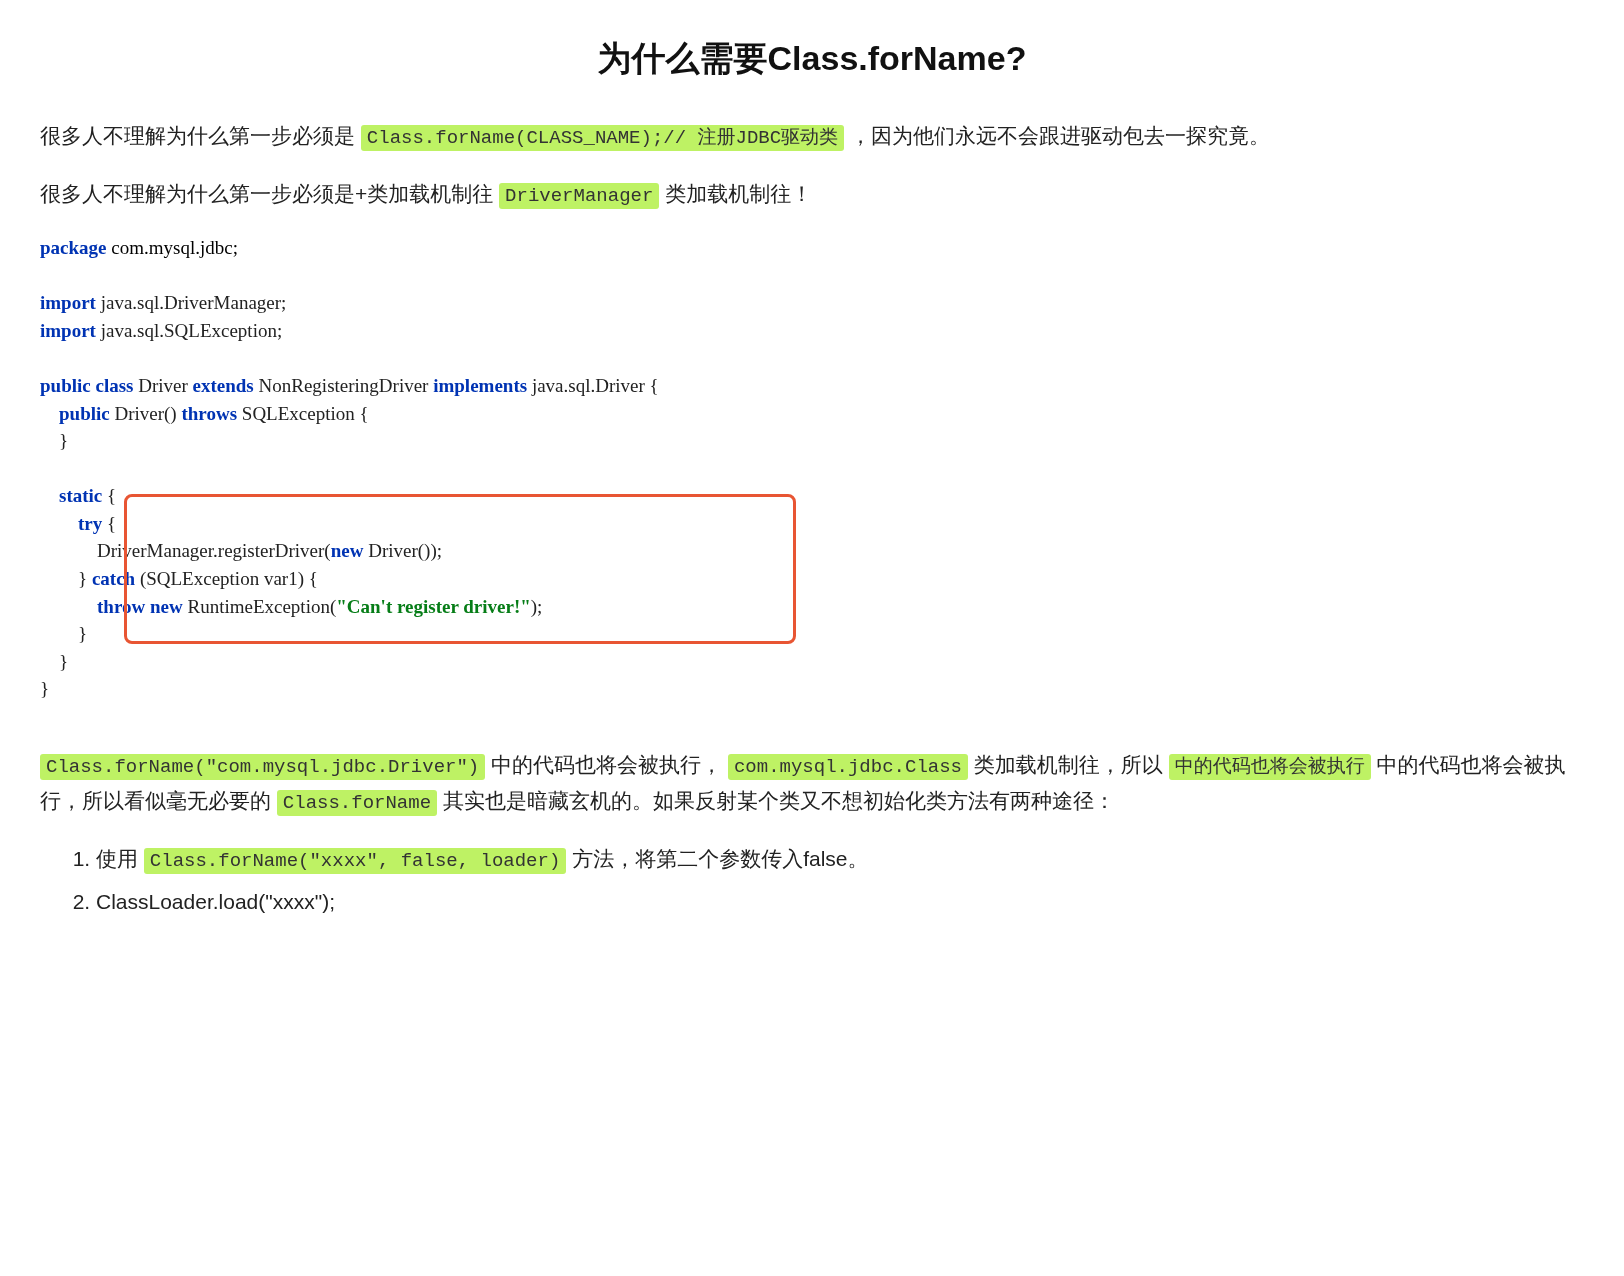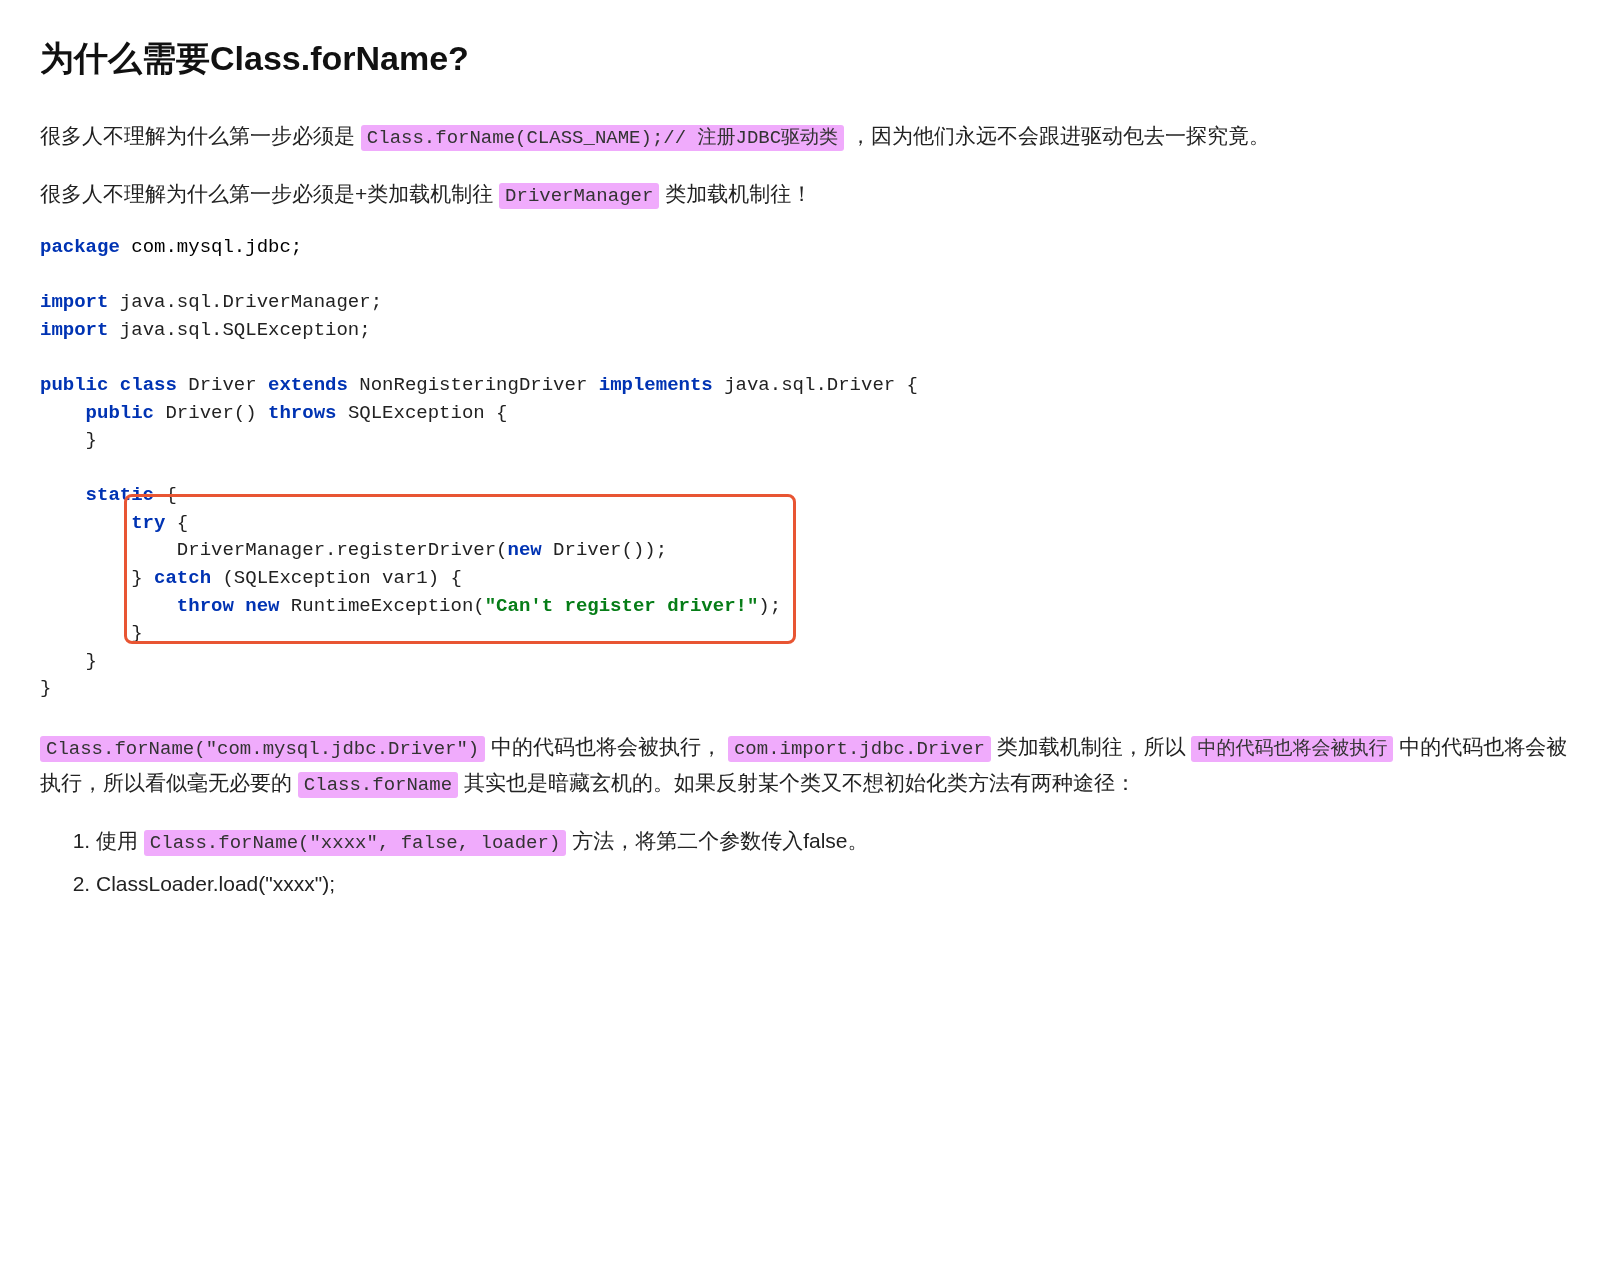--- a/index.html
+++ b/index.html
@@ -13,38 +13,39 @@
     padding: 30px 40px;
     font-size: 21px;
     line-height: 1.7;
     color: #222;
   }
   h2 {
     font-size: 34px;
     font-weight: 700;
     margin-bottom: 30px;
     color: #111;
+    text-align: center;
   }
   p {
     margin-bottom: 22px;
     color: #222;
   }
   code.inline {
     font-family: "SFMono-Regular", Consolas, "Liberation Mono", Menlo, monospace;
-    background: #f0abfc;
+    background: #bef264;
     padding: 2px 6px;
     border-radius: 3px;
     font-size: 19px;
     color: #333;
   }
   pre.codeblock {
-    font-family: Liberation Mono, monospace;
+    font-family: Liberation Serif, serif;
     font-size: 19px;
     line-height: 1.45;
-    margin-bottom: 26px;
+    margin-bottom: 44px;
     position: relative;
     white-space: pre;
   }
   .highlight-box {
     position: absolute;
     border: 3px solid #e85533;
     border-radius: 8px;
   }
   .kw { color: #0033b3; font-weight: 700; }
   .pkg { color: #000; }
@@ -87,21 +88,21 @@
         <span class="kw">try</span><span> {</span>
 <span>            DriverManager.registerDriver(</span><span class="kw">new</span><span> Driver());</span>
 <span>        } </span><span class="kw">catch</span><span> (SQLException var1) {</span>
             <span class="kw">throw</span> <span class="kw">new</span><span> RuntimeException(</span><span class="str">"Can't register driver!"</span><span>);</span>
 <span>        }</span>
 <span>    }</span>
 <span>}</span>
 <div class="highlight-box" style="left:84px; top:260px; width:672px; height:150px;"></div></pre>
 
 <p>
-  <code class="inline">Class.forName("com.mysql.jdbc.Driver")</code><span> 中的代码也将会被执行， </span><code class="inline">com.import.jdbc.Driver</code><span> 类加载机制往，所以 </span><code class="inline">中的代码也将会被执行</code><span> 中的代码也将会被执行，所以看似毫无必要的 </span><code class="inline">Class.forName</code><span> 其实也是暗藏玄机的。如果反射某个类又不想初始化类方法有两种途径：</span>
+  <code class="inline">Class.forName("com.mysql.jdbc.Driver")</code><span> 中的代码也将会被执行， </span><code class="inline">com.mysql.jdbc.Class</code><span> 类加载机制往，所以 </span><code class="inline">中的代码也将会被执行</code><span> 中的代码也将会被执行，所以看似毫无必要的 </span><code class="inline">Class.forName</code><span> 其实也是暗藏玄机的。如果反射某个类又不想初始化类方法有两种途径：</span>
 </p>
 
 <ol>
   <li>
     <span>使用 </span><code class="inline">Class.forName("xxxx", false, loader)</code><span> 方法，将第二个参数传入false。</span>
   </li>
   <li>
     <span>ClassLoader.load("xxxx");</span>
   </li>
 </ol>

